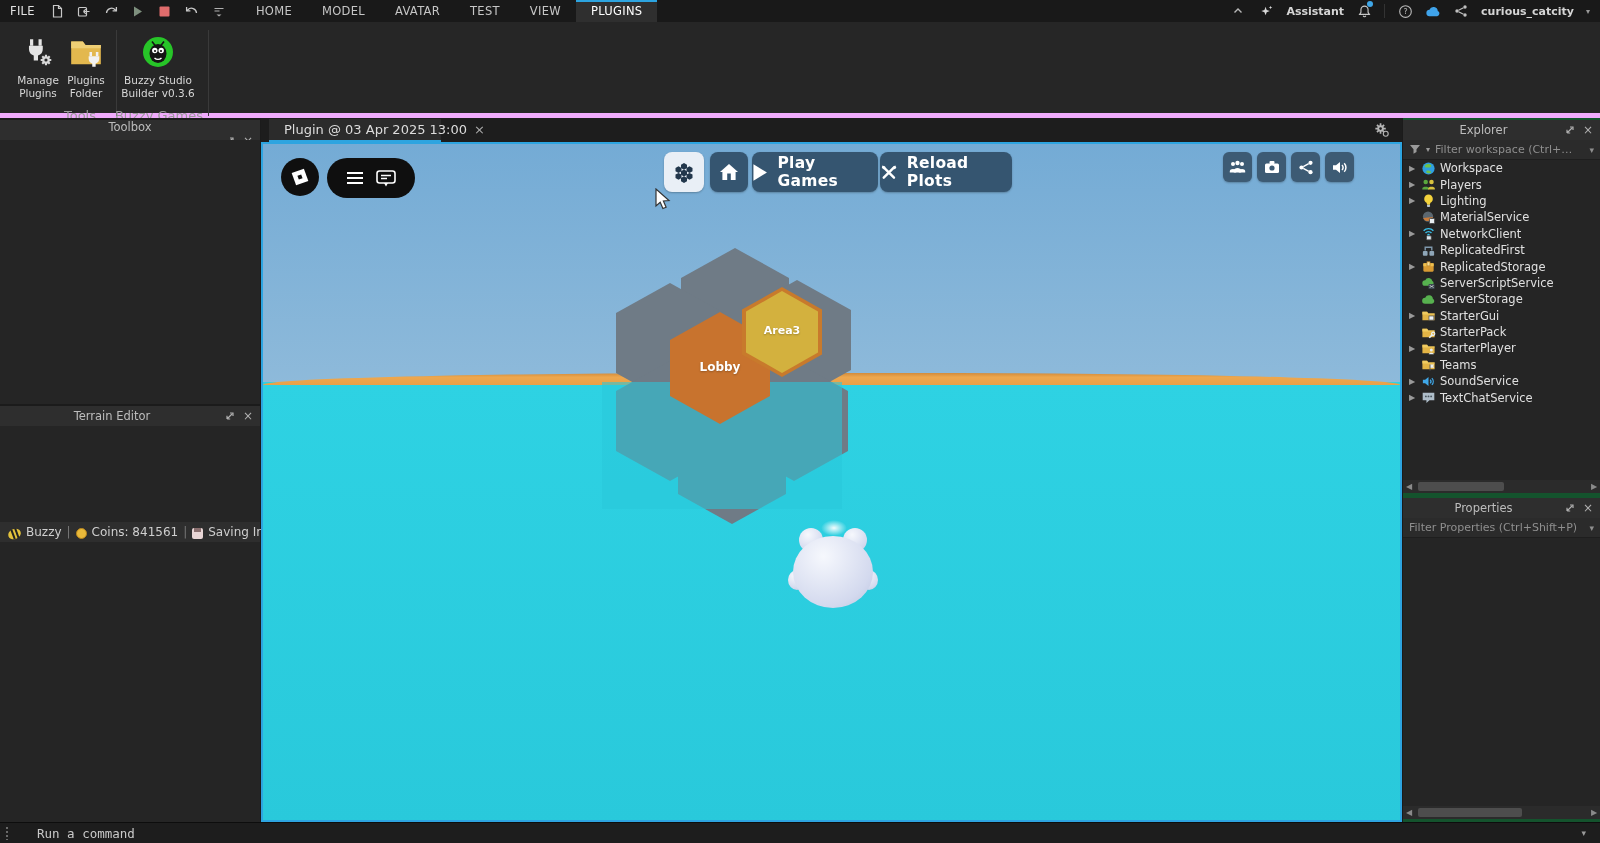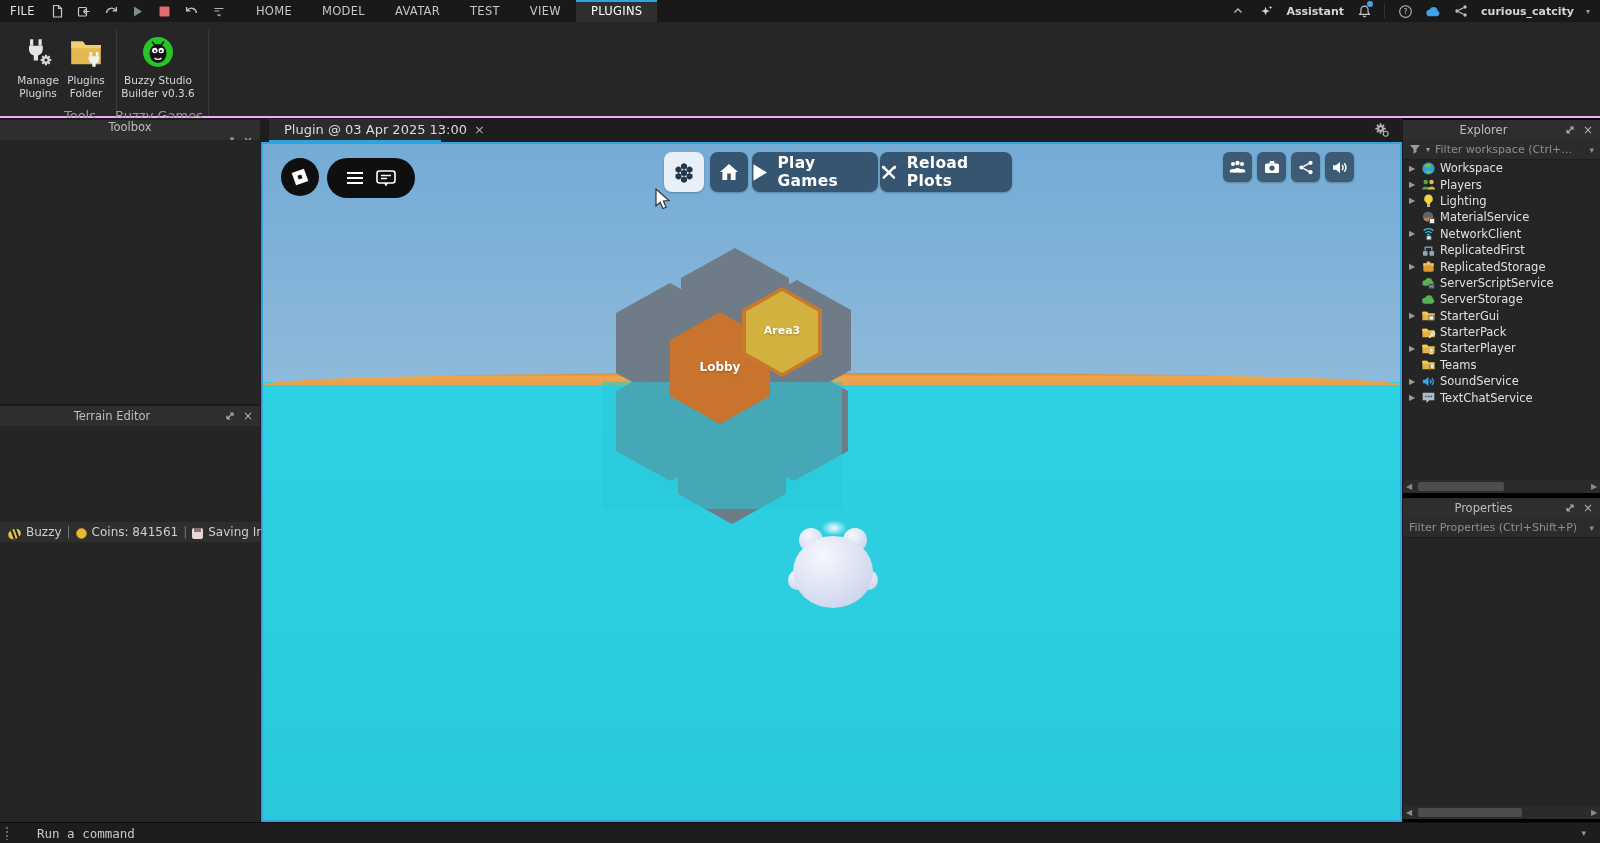--- a/index.html
+++ b/index.html
@@ -19,37 +19,37 @@
   #menu-tabs { display:flex; align-items:stretch; }
   .menu-tab { display:flex; align-items:center; padding:0 15px; font-size:11.5px; color:#c6c6c6; letter-spacing:.3px; }
   .menu-tab.active { background:#2f2f2f; color:#fff; box-shadow:inset 0 2px 0 #2da4e0; }
   .tb-right { margin-left:auto; display:flex; align-items:center; gap:12px; padding-right:10px; }
   .tb-right .lbl { font-size:11px; color:#d5d5d5;font-weight:bold; }
   .tb-sep { width:1px; height:14px; background:#333; }
   .bell-wrap { position:relative; }
   .bell-dot { position:absolute; right:-1px; top:-2px; width:6px; height:6px; border-radius:50%; background:#3fa7e8; }
 
   
-  #ribbon { position:absolute; left:0; top:22px; width:1600px; height:96px; background:#262626; border-bottom:2px solid #f0abfc; }
+  #ribbon { position:absolute; left:0; top:22px; width:1600px; height:96px; background:#262626; border-bottom:5px solid #f0abfc; }
   .ribbon-btn { position:absolute; top:6px; width:56px; height:88px; display:flex; flex-direction:column; align-items:center; border-radius:3px; }
   .ribbon-btn .ric { height:40px; display:flex; align-items:center; justify-content:center; margin-top:4px; }
   .ribbon-btn .rlabel { font-size:10.5px; line-height:13px; color:#d8d8d8; text-align:center; margin-top:2px; width:62px; }
   .group-label { position:absolute; top:86px; font-size:13px; color:#9a9a9a; text-align:right; }
   .ribbon-sep { position:absolute; top:8px; width:1px; height:86px; background:#3a3a3a; }
   .buzzy-circle { width:32px; height:32px; border-radius:50%; }
 
   
   .panel-header { position:absolute; left:0; width:100%; height:20px; background:#2e2e2e; display:flex; align-items:center; }
   .panel-title { flex:1; text-align:center; font-size:11.5px; color:#bdbdbd; }
   .ph-icons { display:flex; align-items:center; gap:8px; padding-right:7px; margin-left:auto; }
   .panel-body { position:absolute; left:0; width:100%; background:#252525; }
 
   #left-col { position:absolute; left:0; top:118px; width:260px; height:704px; background:#1b1b1b; }
   #center-col { position:absolute; left:261px; top:118px; width:1141px; height:704px; }
-  #right-col { position:absolute; left:1403px; top:118px; width:197px; height:704px; background:#000000; }
+  #right-col { position:absolute; left:1403px; top:118px; width:197px; height:704px; background:#14532d; }
 
   .buzzy-status { display:flex; align-items:flex-end; gap:5px; padding-left:8px; font-size:12px; color:#cfcfcf; white-space:nowrap; }
   .pipe { color:#777; }
   .coin-ic { width:11px; height:11px; border-radius:50%; background:#e9b93a; border:1.5px solid #b8861e; }
   .floppy-ic { width:11px; height:11px; background:#e9d6d6; border-radius:2px; position:relative; }
   .floppy-ic:before { content:""; position:absolute; left:2px; top:0; width:7px; height:4px; background:#8a6f6f; }
   .bee-ic { width:13px; height:10px; background:#e3c23c; border-radius:50%; position:relative; transform:rotate(-20deg); }
   .bee-ic:before { content:""; position:absolute; left:4px; top:0; width:2px; height:10px; background:#222; }
   .bee-ic:after { content:""; position:absolute; left:8px; top:0; width:2px; height:10px; background:#222; }
 

